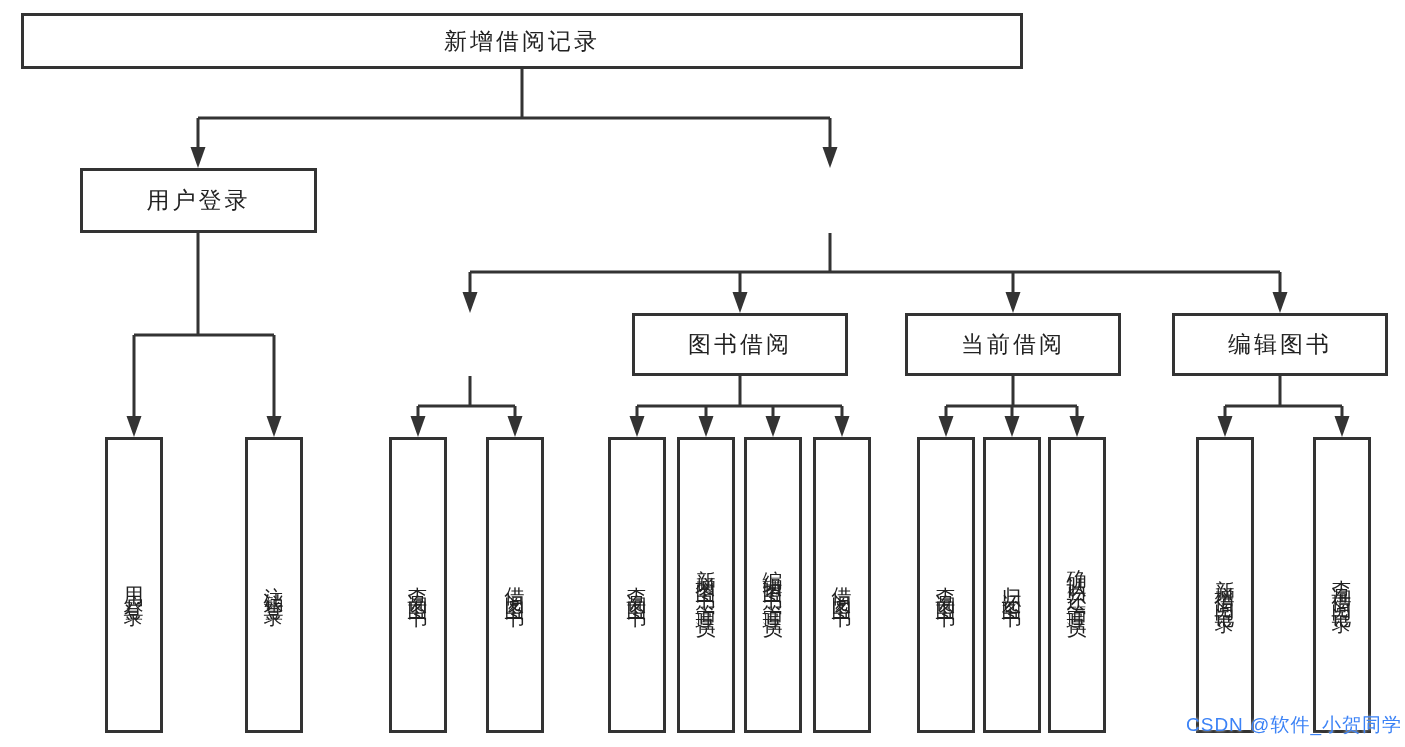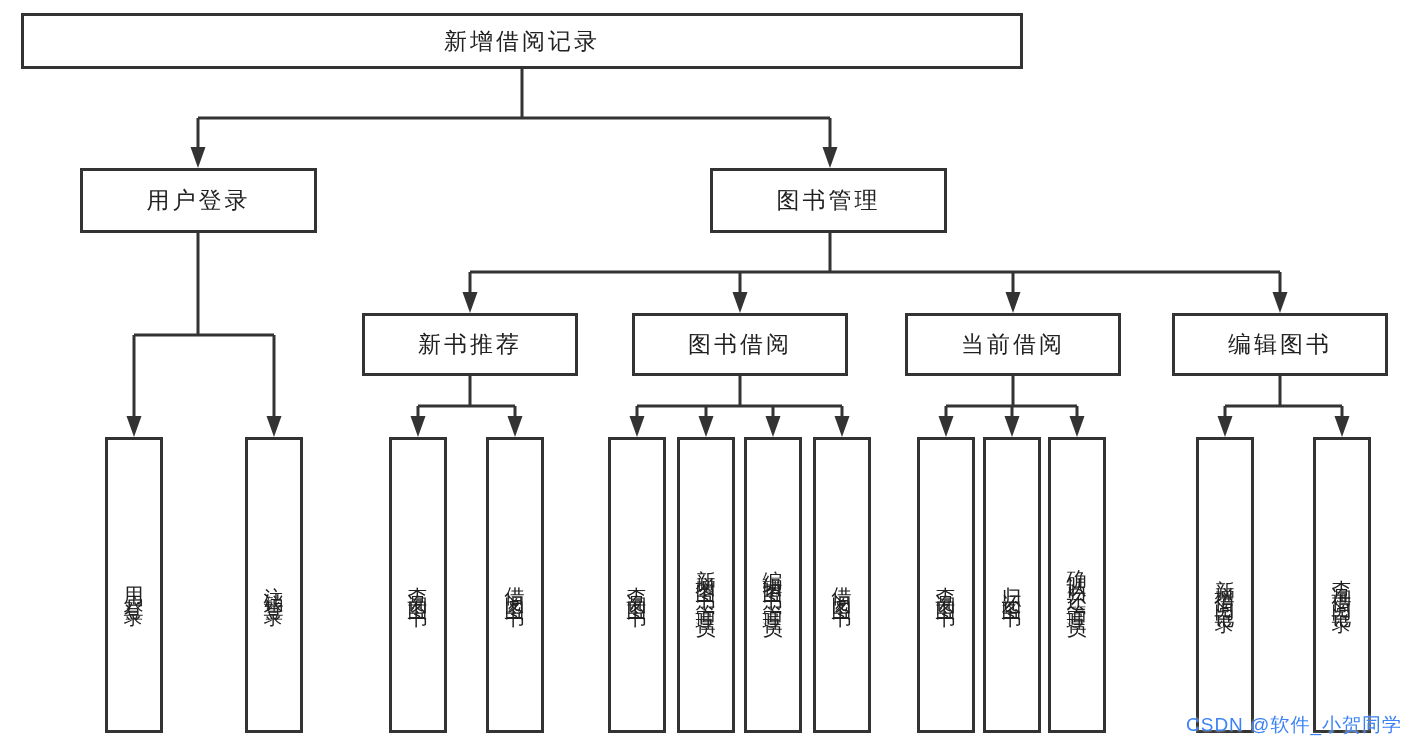--- a/index.html
+++ b/index.html
@@ -72,23 +72,21 @@
       <polygon points="1004.5,416 1019.5,416 1012,437"></polygon>
       <polygon points="1069.5,416 1084.5,416 1077,437"></polygon>
       <polygon points="1217.5,416 1232.5,416 1225,437"></polygon>
       <polygon points="1334.5,416 1349.5,416 1342,437"></polygon>
     </g>
   </svg>
 
   <div class="box root">新增借阅记录</div>
 
   <div class="box lvl2" style="left:80px">用户登录</div>
-  <div class="box lvl2" style="left:710px">图书管理</div>
 
-  <div class="box lvl3" style="left:362px">新书推荐</div>
   <div class="box lvl3" style="left:632px">图书借阅</div>
   <div class="box lvl3" style="left:905px">当前借阅</div>
   <div class="box lvl3" style="left:1172px">编辑图书</div>
 
   <div class="leaf" style="left:105px">
     <span class="vtext">用户登录</span>
     </div>
   <div class="leaf" style="left:245px">
     <span class="vtext">注销登录</span>
     </div>

